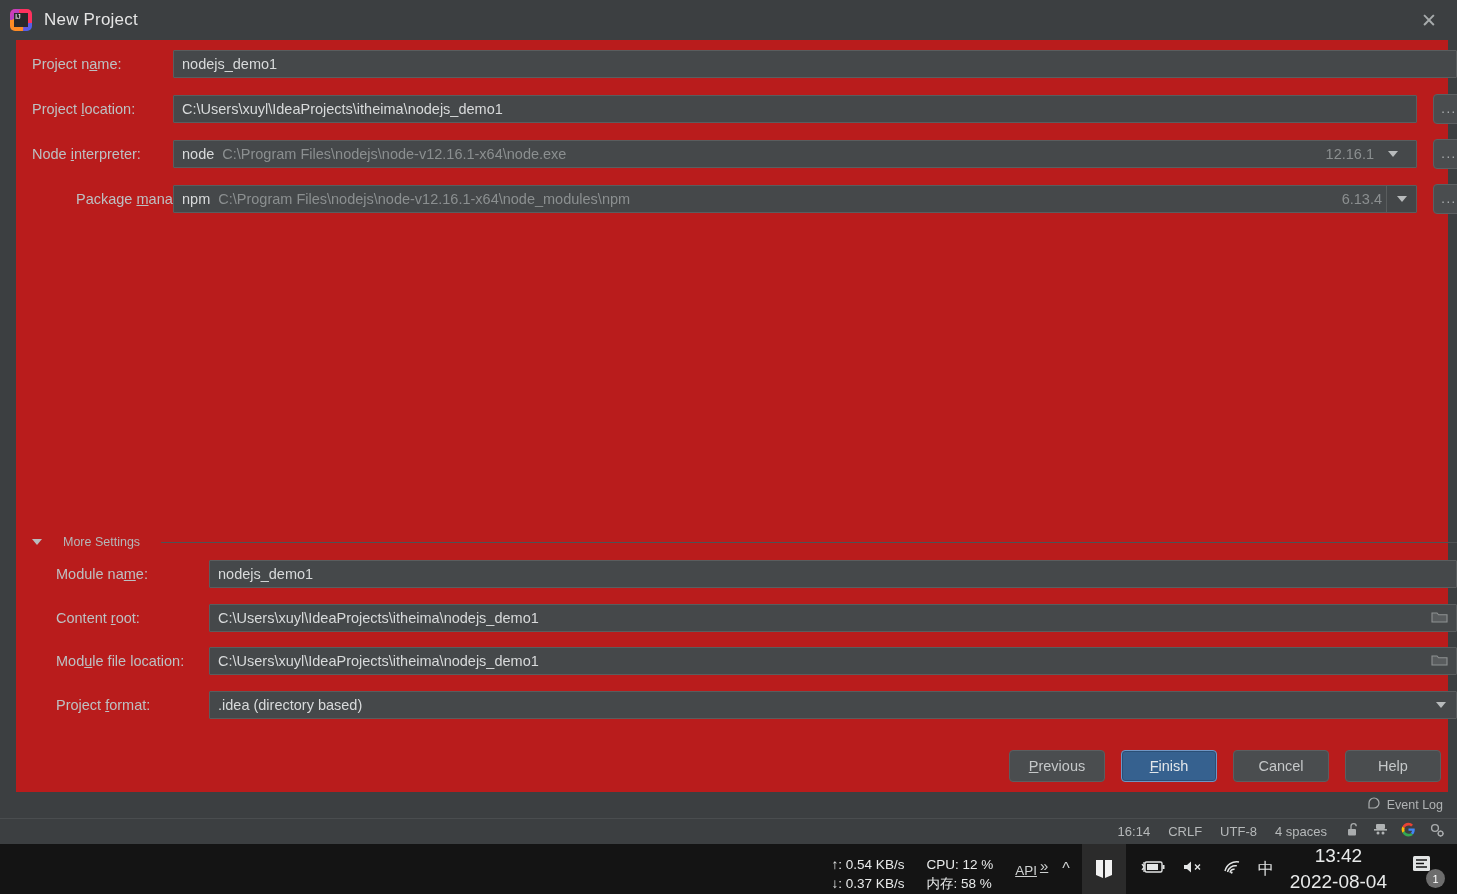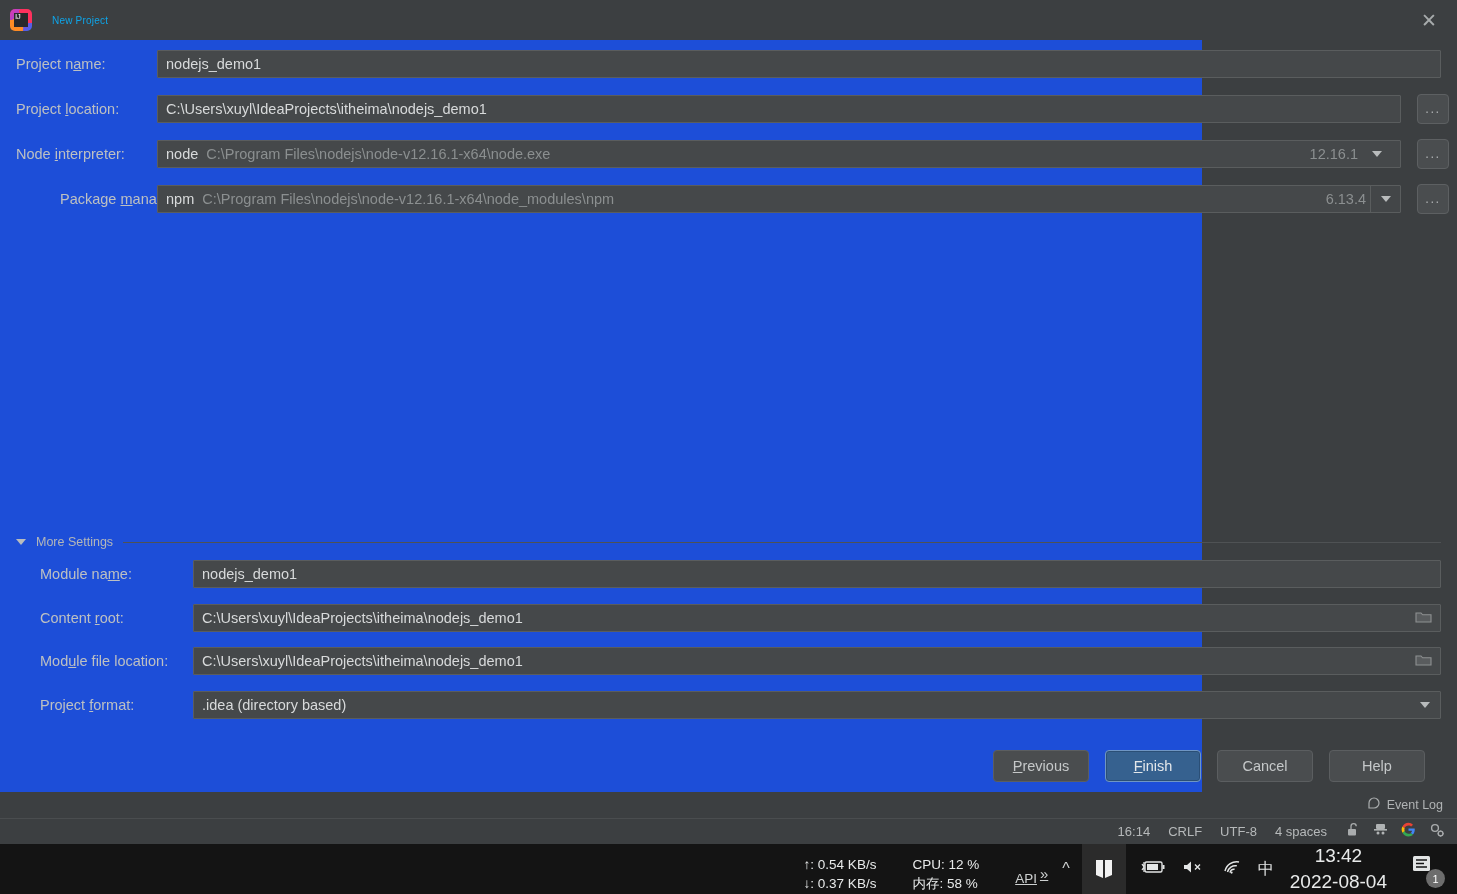--- a/index.html
+++ b/index.html
@@ -30,32 +30,32 @@
   .ij-logo .sq {
     position: absolute; left: 4px; top: 4px; width: 14px; height: 14px;
     background: #27282c;
   }
   .ij-logo .sq::after {
     content: "IJ"; position: absolute; left: 1px; top: -1px;
     font-size: 8px; color: #ffffff; font-family: "Liberation Sans", sans-serif;
     letter-spacing: -0.5px;
   }
   .title-text {
-    margin-left: 20px; font-size: 10px; color: #0ea5e9; letter-spacing: .2px;
+    margin-left: 12px; font-size: 17px; color: #e5e5e5; letter-spacing: .2px;
   }
   .close-btn {
     position: absolute; right: 14px; top: 6px; width: 28px; height: 28px;
     display: flex; align-items: center; justify-content: center;
     color: #a7abac; font-size: 19px; line-height: 1; cursor: pointer;
   }
 
   
   .dialog {
-    position: absolute; top: 40px; left: 0; width: 1202px; height: 752px;
-    background: #1d4ed8;
+    position: absolute; top: 40px; left: 16px; width: 1432px; height: 752px;
+    background: #b91c1c;
   }
 
   .row {
     position: absolute; left: 0; width: 1457px; height: 30px;
     display: flex; align-items: center;
   }
   .lbl {
     font-size: 14.5px; color: #bdc0c2; text-align: left;
     white-space: nowrap;
   }
@@ -92,21 +92,21 @@
     cursor: pointer;
   }
   .browse-btn .dots {
     font-size: 13px; color: #aeb1b2; letter-spacing: 1.5px; line-height: 6px;
   }
   .folder-ico { flex: none; margin-left: auto; }
 
   
   .more-head {
     position: absolute; left: 16px; top: 494px; width: 1425px; height: 16px;
-    display: flex; align-items: center; gap: 10px; cursor: pointer;
+    display: flex; align-items: center; gap: 21px; cursor: pointer;
   }
   .more-arrow {
     width: 0; height: 0; border-left: 5px solid transparent;
     border-right: 5px solid transparent; border-top: 6px solid #b9bcbd;
   }
   .more-label { font-size: 12.5px; color: #b4b7b8; white-space: nowrap; }
   .more-rule { flex: 1; height: 1px; background: #4f5254; }
 
   
   .btnrow {
@@ -142,21 +142,21 @@
   .statusbar .sb-item { font-size: 13px; color: #b6b9ba; cursor: pointer; }
   .sb-icons { display: flex; align-items: center; gap: 13px; margin-left: 2px; }
 
   
   .taskbar {
     position: absolute; top: 844px; left: 0; width: 1457px; height: 50px;
     background: #141414; display: flex; align-items: center;
     justify-content: flex-end;
   }
   .tb-stats {
-    display: flex; gap: 36px; align-items: center; margin-right: 14px;
+    display: flex; gap: 22px; margin-right: 14px;
     color: #e8eaea; font-size: 13.5px; margin-top: 12px;
   }
   .tb-col { display: flex; flex-direction: column; gap: 2px; line-height: 1.25; }
   .tb-api { display: flex; align-items: flex-start; gap: 3px; color: #cdd0d0; font-size: 13.5px; text-decoration: underline; }
   .tb-chev { color: #cdd0d0; font-size: 15px; }
   .tb-up { font-size: 16px; color: #cfd2d2; margin-right: 12px; cursor: pointer; }
   .tb-active {
     width: 44px; height: 50px; background: #2b2b2b;
     display: flex; align-items: center; justify-content: center; cursor: pointer;
   }

